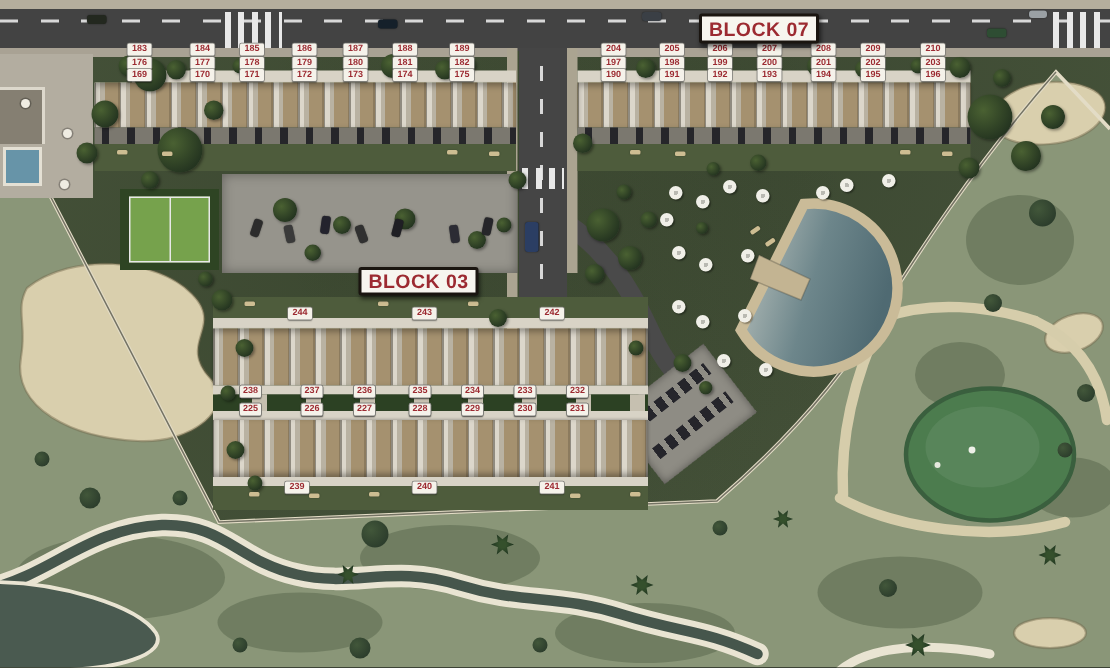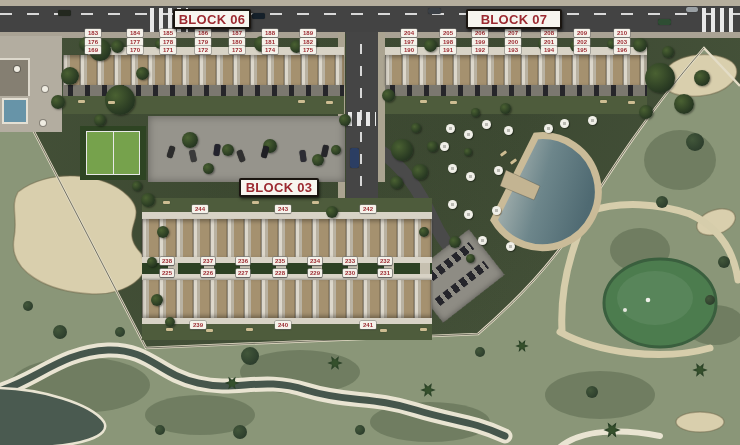--- a/index.html
+++ b/index.html
@@ -182,22 +182,21 @@
   <div class="lawn" style="left:142px;top:198px;width:290px;height:16px"></div>
   <div class="walkway" style="left:142px;top:212px;width:290px;height:7px"></div>
   <div class="houses" style="left:142px;top:219px;width:290px;height:38px"></div>
   <div class="walkway" style="left:142px;top:257px;width:290px;height:6px"></div>
   <div class="hedge" style="left:142px;top:263px;width:290px"></div>
   <div class="walkway" style="left:142px;top:274px;width:290px;height:6px"></div>
   <div class="houses" style="left:142px;top:280px;width:290px;height:38px;transform:scaleY(-1)"></div>
   <div class="walkway" style="left:142px;top:318px;width:290px;height:6px"></div>
   <div class="lawn" style="left:142px;top:324px;width:290px;height:16px"></div>
 
-  <div class="sign" style="left:173px;top:9px;width:78px;height:20px">BLOCK 06</div>
-  <div class="sign" style="left:466px;top:9px;width:96px;height:20px">BLOCK 07</div>
+  <div class="sign" style="left:466px;top:9px;width:80px;height:20px">BLOCK 07</div>
   <div class="sign" style="left:239px;top:178px;width:80px;height:19px">BLOCK 03</div>
 
   <div id="deco">
       <div class="tree dev" style="left: 89px; top: 39px; width: 22px; height: 22px;"></div>
       <div class="tree dev" style="left: 79px; top: 37px; width: 14px; height: 14px;"></div>
       <div class="tree dev" style="left: 110.5px; top: 39.5px; width: 13px; height: 13px;"></div>
       <div class="tree dev" style="left: 155px; top: 39px; width: 10px; height: 10px;"></div>
       <div class="tree dev" style="left: 254px; top: 36px; width: 16px; height: 16px;"></div>
       <div class="tree dev" style="left: 289.5px; top: 39.5px; width: 13px; height: 13px;"></div>
       <div class="tree dev" style="left: 307px; top: 38px; width: 10px; height: 10px;"></div>

